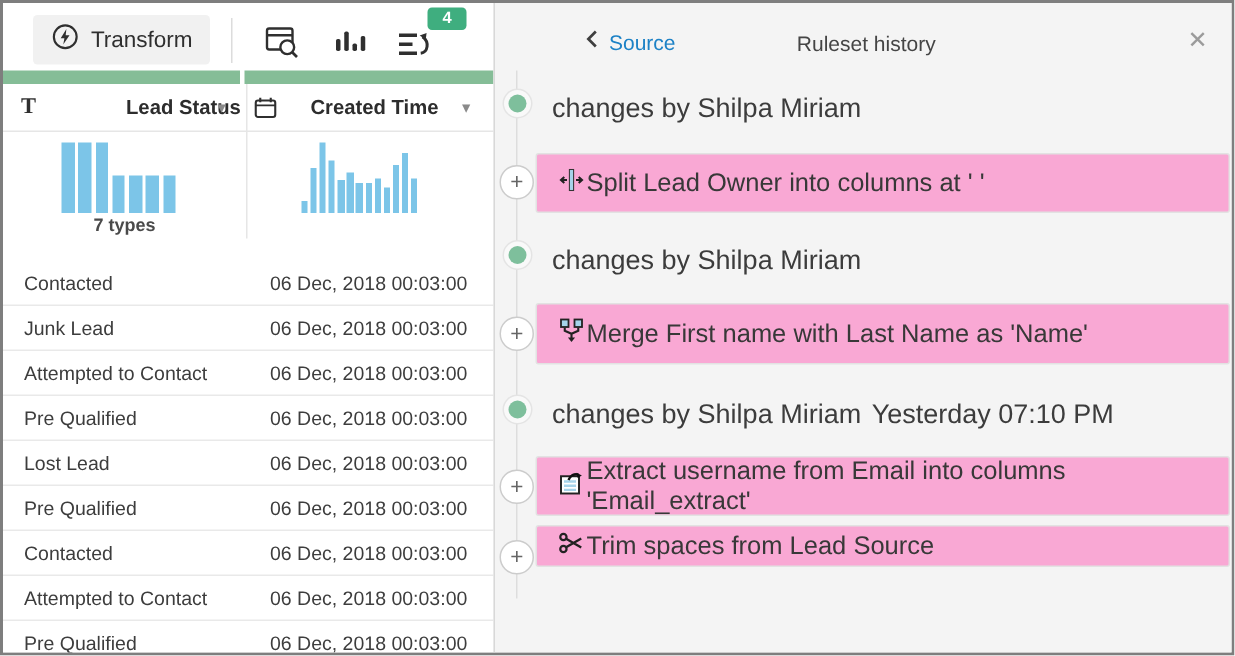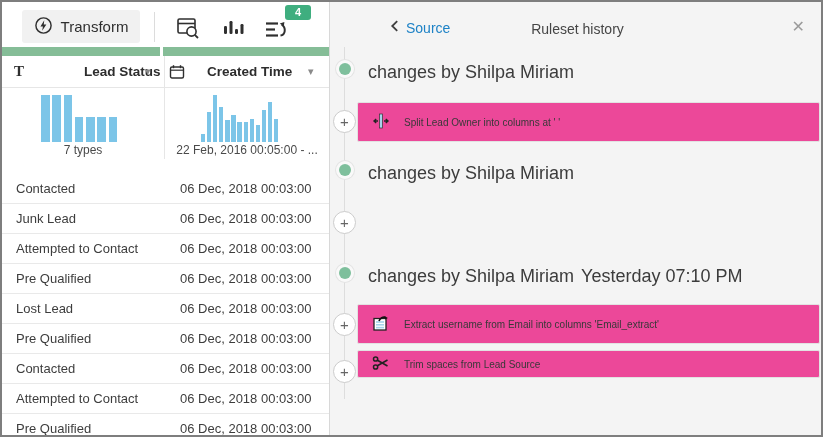--- a/index.html
+++ b/index.html
@@ -33,42 +33,42 @@
   .caret.c1 { left:143px; }
   .caret.c2 { left:306px; }
   .col-div { position:absolute; left:162px; top:54px; width:1px; height:103px; background:#e6e6e6; }
 
   .hist { position:absolute; top:93px; height:47px; display:flex; align-items:flex-end; }
   .hist.h1 { left:39px; gap:2.8px; }
   .hist.h2 { left:199px; gap:1.9px; }
   .hist .bar { display:block; background:#7cc5e8; }
   .hist.h1 .bar { width:8.5px; }
   .hist.h2 .bar { width:4.2px; }
-  .cap { position:absolute; top:141px; font-size:12px; color:#4a4a4a; text-align:center; white-space:nowrap; overflow:hidden; }
+  .cap { position:absolute; top:141px; font-size:12px; color:#4a4a4a; text-align:center; white-space:nowrap; overflow:hidden;font-weight:bold; }
   .cap.c1 { left:0; width:162px; }
   .cap.c2 { left:163px; width:164px; }
 
   .rows { position:absolute; left:0; top:172px; width:327px; }
   .trow { display:flex; height:30px; border-bottom:1px solid #e9e9e9; font-size:13px; color:#3d3d3d; cursor:default; }
   .trow .cell1 { width:163px; padding-left:14px; line-height:29px; white-space:nowrap; overflow:hidden; }
   .trow .cell2 { width:164px; padding-left:15px; line-height:29px; white-space:nowrap; overflow:hidden; }
 
   
   .right-panel { position:absolute; left:327px; top:0; width:496px; height:100%; background:#f4f4f4; border-left:1px solid #d8d8d8; }
   .back-link { position:absolute; left:60px; top:17px; display:flex; align-items:center; gap:7px; background:none; border:none; cursor:pointer; font-family:inherit; font-size:14px; color:#1d82c6; }
   .panel-title { position:absolute; left:0; right:0; top:19px; text-align:center; font-size:14px; color:#454545; }
   .close-btn { position:absolute; right:20px; top:15px; background:none; border:none; font-size:16px; color:#9b9b9b; cursor:pointer; }
 
   .tl-line { position:absolute; left:14px; top:45px; width:1px; height:352px; background:#dddddd; }
   .tl-dot { position:absolute; left:9px; width:12px; height:12px; border-radius:50%; background:#7ebf9c; box-shadow:0 0 0 3px #f9f9f9, 0 0 0 4px #e4e4e4; }
   .tl-dot.d1 { top:61px; } .tl-dot.d2 { top:162px; } .tl-dot.d3 { top:265px; }
   .entry { position:absolute; left:38px; display:flex; gap:7px; font-size:18px; color:#3c3c3c; white-space:nowrap; }
   .entry.e1 { top:60px; } .entry.e2 { top:161px; } .entry.e3 { top:264px; }
 
-  .rule-card { position:absolute; left:27px; width:463px; background:#ec4899; border:1px solid #e2e2e2; border-radius:2px; display:flex; align-items:center; gap:13px; padding-left:13px; font-size:10px; color:#383838; cursor:pointer; }
+  .rule-card { position:absolute; left:27px; width:463px; background:#f9a8d4; border:1px solid #e2e2e2; border-radius:2px; display:flex; align-items:center; padding-left:13px; font-size:17px; color:#383838; cursor:pointer; }
   .rule-card.r1 { top:100px; height:40px; }
   .rule-card.r2 { top:200px; height:41px; }
   .rule-card.r3 { top:302px; height:40px; }
   .rule-card.r4 { top:348px; height:28px; }
   .rule-card svg { flex:0 0 auto; }
 
   .plus-btn { position:absolute; left:3px; width:23px; height:23px; border-radius:50%; background:#fff; border:1px solid #cccccc; color:#666; font-size:15px; line-height:20px; text-align:center; cursor:pointer; padding:0; }
   .plus-btn.p1 { top:108px; } .plus-btn.p2 { top:209px; } .plus-btn.p3 { top:311px; } .plus-btn.p4 { top:358px; }
 </style>
 </head>
@@ -155,21 +155,20 @@
         <span class="bar" style="height: 27px;"></span>
         <span class="bar" style="height: 20px;"></span>
         <span class="bar" style="height: 20px;"></span>
         <span class="bar" style="height: 23px;"></span>
         <span class="bar" style="height: 17px;"></span>
         <span class="bar" style="height: 32px;"></span>
         <span class="bar" style="height: 40px;"></span>
         <span class="bar" style="height: 23px;"></span>
       </div>
     <div class="cap c1">7 types</div>
-    <div class="cap c2">22 Feb, 2016 00:05:00 - ...</div>
 
     <div class="rows">
       <div class="trow">
           <div class="cell1">Contacted</div>
           <div class="cell2">06 Dec, 2018 00:03:00</div>
         </div>
       <div class="trow">
           <div class="cell1">Junk Lead</div>
           <div class="cell2">06 Dec, 2018 00:03:00</div>
         </div>
@@ -236,20 +235,31 @@
         <svg width="20" height="20" viewBox="0 0 20 20">
             <rect x="8.6" y="3" width="2.8" height="14" fill="#a6d3ea" stroke="#333" stroke-width="0.7"></rect>
             <path d="M7 10 H3 M5.2 8 L3 10 L5.2 12" stroke="#222" stroke-width="1.4" fill="none"></path>
             <path d="M13 10 H17 M14.8 8 L17 10 L14.8 12" stroke="#222" stroke-width="1.4" fill="none"></path>
           </svg>
       </span>
       <span>Split Lead Owner into columns at ' '</span>
     </div>
 
     <button class="plus-btn p2">+</button>
+    <div class="rule-card r2">
+      <span>
+        <svg width="20" height="20" viewBox="0 0 20 20">
+            <rect x="3" y="3" width="5" height="5" fill="#a6d3ea" stroke="#222" stroke-width="1.2"></rect>
+            <rect x="12" y="3" width="5" height="5" fill="#a6d3ea" stroke="#222" stroke-width="1.2"></rect>
+            <path d="M5.5 8.5 v2 L10 12.5 M14.5 8.5 v2 L10 12.5 M10 12 v3.5" stroke="#222" stroke-width="1.4" fill="none"></path>
+            <path d="M10 18 l-2.4 -3 h4.8 z" fill="#222"></path>
+          </svg>
+      </span>
+      <span>Merge First name with Last Name as 'Name'</span>
+    </div>
 
     <button class="plus-btn p3">+</button>
     <div class="rule-card r3">
       <span>
         <svg width="20" height="20" viewBox="0 0 20 20">
             <rect x="3" y="5.5" width="12" height="11.5" fill="#fff" stroke="#222" stroke-width="1.3"></rect>
             <line x1="5" y1="9" x2="13" y2="9" stroke="#a6d3ea" stroke-width="1.6"></line>
             <line x1="5" y1="11.8" x2="13" y2="11.8" stroke="#a6d3ea" stroke-width="1.6"></line>
             <line x1="5" y1="14.6" x2="13" y2="14.6" stroke="#a6d3ea" stroke-width="1.6"></line>
             <path d="M8 8 C9 5 12 3.5 14.6 4.4" stroke="#111" stroke-width="1.6" fill="none"></path>

